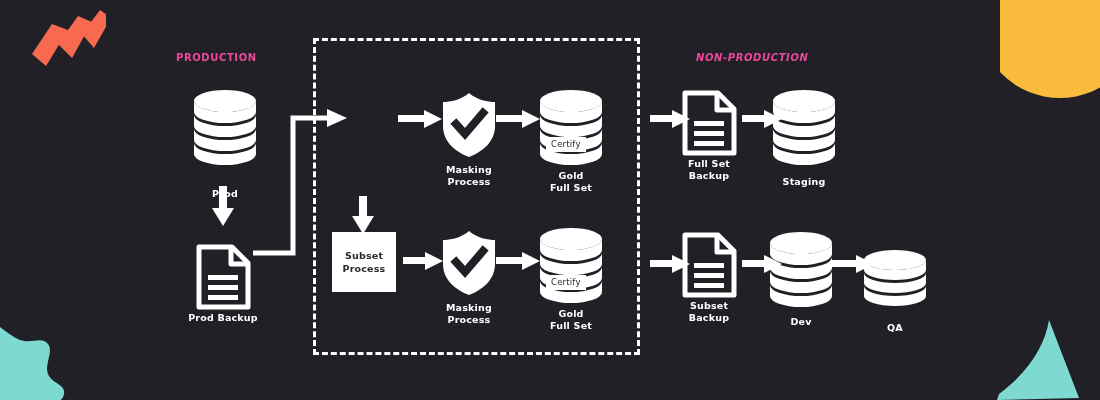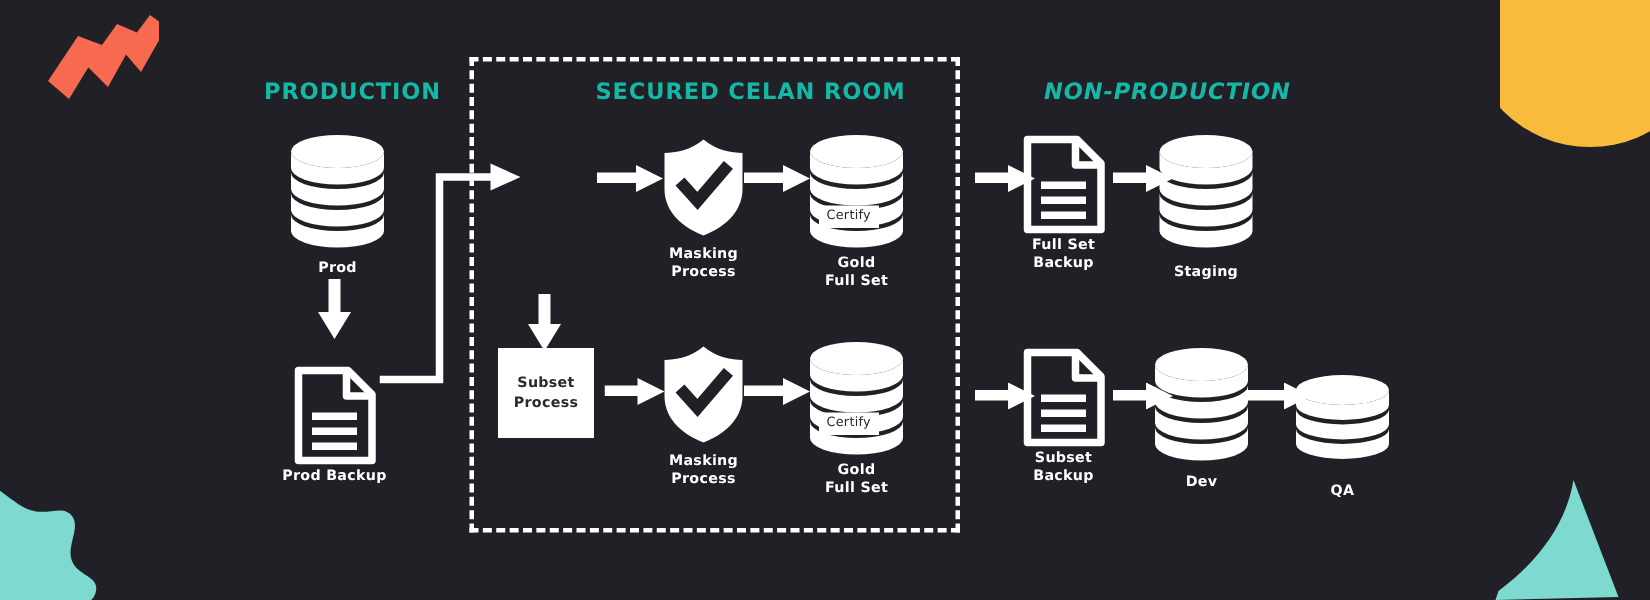--- a/index.html
+++ b/index.html
@@ -9,24 +9,24 @@
     font-family:"DejaVu Sans", sans-serif;
     overflow:hidden;
     position:relative;
   }
   #stage{position:absolute;left:0;top:0;width:1100px;height:400px;}
   .deco{position:absolute;}
 
   
   .zone-title{
     position:absolute;
-    color:#14b8a6;
+    color:#ec4899;
     font-family:"DejaVu Sans", sans-serif;
     font-weight:bold;
-    font-size:15px;
+    font-size:10px;
     letter-spacing:0.6px;
     white-space:nowrap;
   }
 
   
   .secure-box{
     position:absolute;
     left:313px;top:38px;width:327px;height:317px;
     border:3px dashed #ffffff;
     box-sizing:border-box;
@@ -105,21 +105,20 @@
     <path d="M10,4 C26,-6 40,16 56,22 C68,26 78,18 84,26 C90,34 80,46 84,56
              C88,66 102,66 100,76 C98,88 80,86 70,94 L0,96 L0,10 Z" fill="#7ed9d0"></path>
   </svg>
 
   <svg class="deco" style="left:995px;top:318px;" width="110" height="86" viewBox="0 0 110 86">
     <path d="M54,2 C50,26 36,52 4,76 L2,82 L84,80 Z" fill="#7ed9d0"></path>
   </svg>
 
   <div class="zone-title" style="left:176px;top:52px;">PRODUCTION</div>
 
-  <div class="zone-title" style="left:397px;top:52px;">SECURED CELAN ROOM</div>
 
   <div class="zone-title" style="left:696px;top:52px;font-style:italic;">NON-PRODUCTION</div>
 
   <div class="secure-box"></div>
 
   <svg class="arrow" style="left:211px;top:186px;" width="24" height="42" viewBox="0 0 24 42">
     <rect x="8" y="0" width="8" height="24" fill="#ffffff"></rect>
     <polygon points="1,22 23,22 12,40" fill="#ffffff"></polygon>
   </svg>
 
@@ -183,21 +182,21 @@
       <svg width="66" height="78" viewBox="0 0 66 78">
         <g fill="#ffffff">
           <ellipse cx="33" cy="13" rx="31" ry="11"></ellipse>
           <path d="M2,13 v11 a31,11 0 0 0 62,0 v-11 a31,11 0 0 1 -62,0 z"></path>
           <path d="M2,27 v11 a31,11 0 0 0 62,0 v-11 a31,11 0 0 1 -62,0 z"></path>
           <path d="M2,41 v11 a31,11 0 0 0 62,0 v-11 a31,11 0 0 1 -62,0 z"></path>
           <path d="M2,55 v11 a31,11 0 0 0 62,0 v-11 a31,11 0 0 1 -62,0 z"></path>
         </g>
       </svg>
     </div>
-    <div class="node-label" style="top:85px;">Prod</div>
+    <div class="node-label" style="top:100px;">Prod</div>
   </div>
 
   <div class="node" style="left:194px;top:244px;width:58px;">
     <div>
       <svg width="58" height="66" viewBox="0 0 58 66">
         <path d="M5,3 h33 l16,16 v44 h-49 z" fill="none" stroke="#ffffff" stroke-width="5" stroke-linejoin="round"></path>
         <path d="M37,3 v17 h17" fill="none" stroke="#ffffff" stroke-width="5" stroke-linejoin="round"></path>
         <rect x="14" y="31" width="30" height="5" fill="#ffffff"></rect>
         <rect x="14" y="41" width="30" height="5" fill="#ffffff"></rect>
         <rect x="14" y="51" width="30" height="5" fill="#ffffff"></rect>

